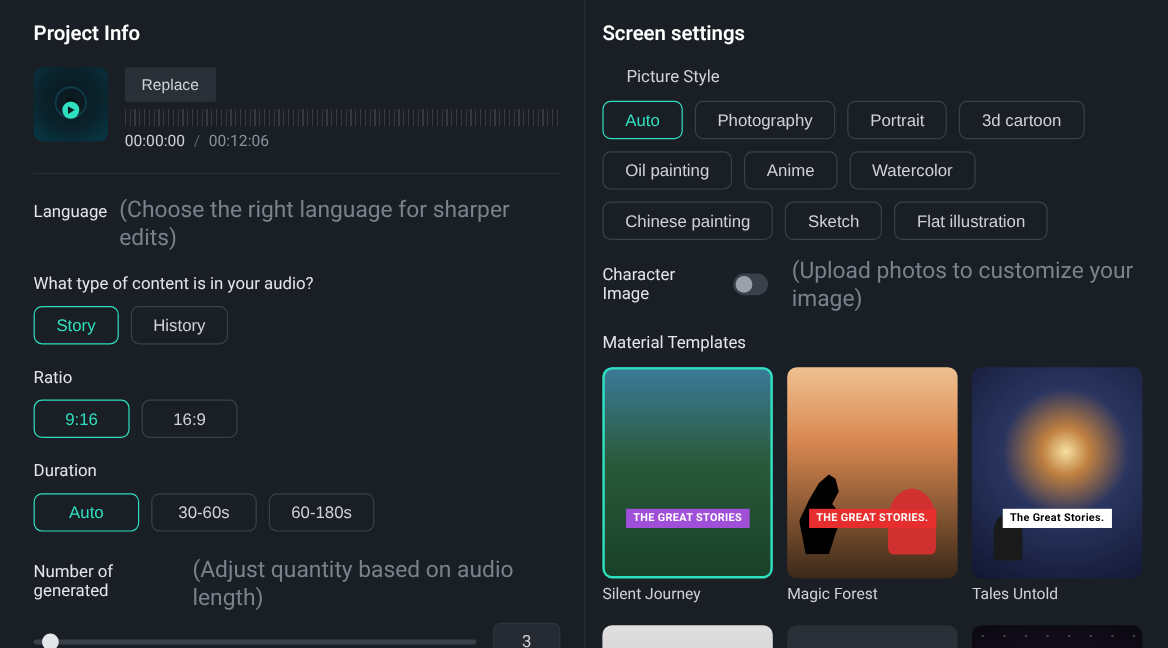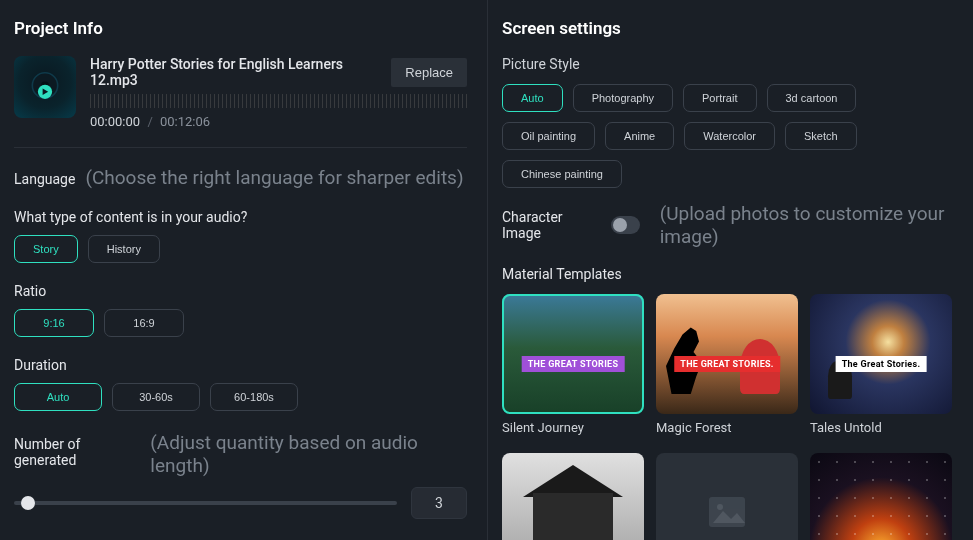--- a/index.html
+++ b/index.html
@@ -8,21 +8,21 @@
   color: #e4e6ea;
   font-family: -apple-system, BlinkMacSystemFont, "Segoe UI", Roboto, sans-serif;
   font-size: 14px;
   width: 973px;
   height: 540px;
   overflow: hidden;
   display: flex;
 }
 .left-panel {
   width: 488px;
-  padding: 18px 20px 18px 14px;
+  padding: 18px 20px 18px 28px;
   border-right: 1px solid #2a2f37;
   overflow: hidden;
 }
 .right-panel {
   flex: 1;
   padding: 18px 14px;
   overflow: hidden;
 }
 h2 {
   font-size: 17px;
@@ -104,21 +104,21 @@
 .chevron { width: 12px; height: 12px; }
 
 
 .pill-row { display: flex; flex-wrap: wrap; gap: 10px; }
 .pill {
   border: 1px solid #3a414b;
   background: transparent;
   color: #cfd3d8;
   padding: 7px 18px;
   border-radius: 7px;
-  font-size: 11px;
+  font-size: 14px;
   cursor: pointer;
 }
 .pill.active {
   border-color: #2fe0c0;
   color: #2fe0c0;
 }
 .pill.wide { min-width: 80px; text-align: center; }
 .pill.wider { min-width: 88px; text-align: center; padding-left:10px; padding-right:10px; }
 
 
@@ -150,21 +150,21 @@
   background: #262b33;
   border: 1px solid #2f353e;
   border-radius: 6px;
   width: 56px;
   padding: 7px 0;
   text-align: center;
   color: #cfd3d8;
 }
 
 
-.subhead { font-size: 14px; color: #cfd3d8; margin-bottom: 12px; }
+.subhead { font-size: 14px; color: #cfd3d8; margin-bottom: 12px; margin-left: 20px; }
 .subhead2 { font-size: 14px; color: #e4e6ea; margin-bottom: 12px; }
 
 .toggle-row { display: flex; align-items: center; gap: 20px; margin: 14px 0 18px; }
 .toggle {
   width: 34px; height: 18px;
   background: #3a414b;
   border-radius: 10px;
   position: relative;
   cursor: pointer;
 }
@@ -177,21 +177,21 @@
   border-radius: 50%;
 }
 
 .template-grid {
   display: grid;
   grid-template-columns: repeat(3, 142px);
   gap: 12px;
 }
 .template-card { width: 142px; }
 .template-thumb {
-  width: 142px; height: 120px;
+  width: 142px; height: 176px;
   border-radius: 8px;
   background: #2a3038;
   position: relative;
   overflow: hidden;
   display: flex;
   align-items: center;
   justify-content: center;
 }
 .template-thumb.selected { outline: 2px solid #2fe0c0; outline-offset: -2px; }
 .template-label { font-size: 13px; color: #cfd3d8; margin-top: 6px; }
@@ -235,21 +235,20 @@
     <div class="audio-thumb">
       <svg viewBox="0 0 48 48">
         <circle cx="24" cy="22" r="16" fill="#0c1a22" stroke="#0f3a4a" stroke-width="2"></circle>
         <circle cx="24" cy="22" r="5" fill="#051015"></circle>
         <circle cx="24" cy="30" r="9" fill="#2fe0c0"></circle>
         <polygon points="21,26 21,34 28,30" fill="#0a1820"></polygon>
       </svg>
     </div>
     <div class="audio-meta">
       <div class="audio-title-row">
-        <span class="audio-title">Harry Potter Stories for English Learners 12.mp3</span>
         <button class="replace-btn">Replace</button>
       </div>
       <div class="waveform"></div>
       <div class="timecodes">
         <span>00:00:00</span>
         <span class="sep">/</span>
         <span class="dur">00:12:06</span>
       </div>
     </div>
   </div>
@@ -311,22 +310,23 @@
 
   <div class="subhead">Picture Style</div>
   <div class="pill-row" style="margin-bottom:10px;">
     <button class="pill active">Auto</button>
     <button class="pill">Photography</button>
     <button class="pill">Portrait</button>
     <button class="pill">3d cartoon</button>
     <button class="pill">Oil painting</button>
     <button class="pill">Anime</button>
     <button class="pill">Watercolor</button>
+    <button class="pill">Chinese painting</button>
     <button class="pill">Sketch</button>
-    <button class="pill">Chinese painting</button>
+    <button class="pill">Flat illustration</button>
   </div>
 
   <div class="toggle-row">
     <span class="subhead2" style="margin:0">Character Image</span>
     <div class="toggle"></div>
     <span class="field-hint">(Upload photos to customize your image)</span>
   </div>
 
   <div class="subhead2">Material Templates</div>
   <div class="template-grid">

